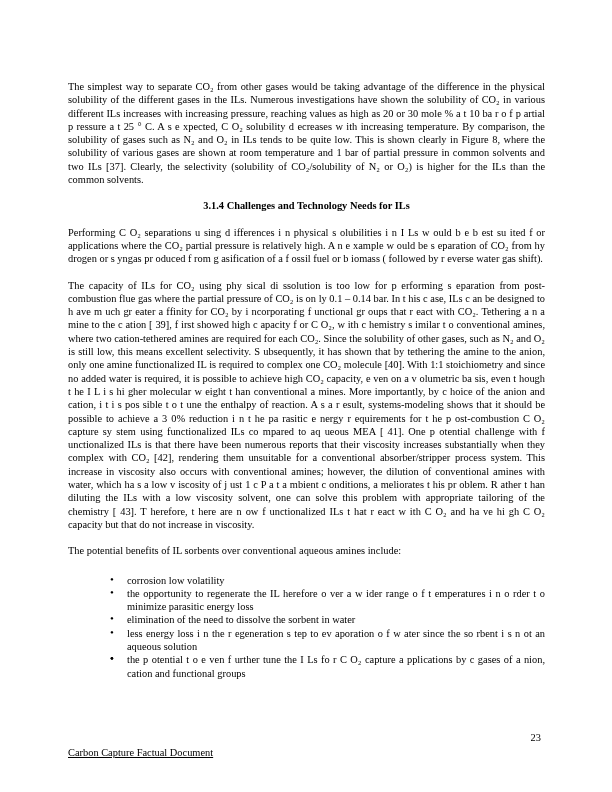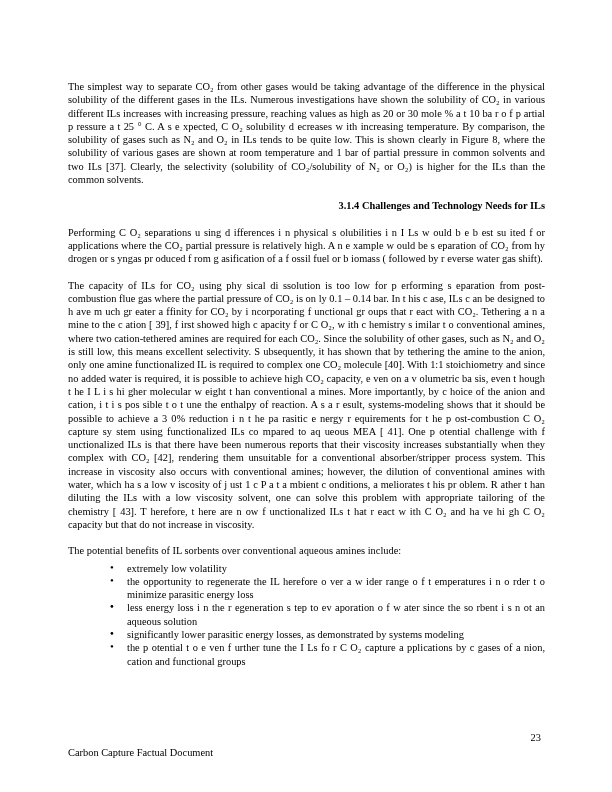--- a/index.html
+++ b/index.html
@@ -23,21 +23,21 @@
     left: 68px;
     top: 80px;
     width: 477px;
     text-align: justify;
   }
   .content p {
     margin: 0 0 13px 0;
   }
   .heading {
     font-weight: bold;
-    text-align: right;
+    text-align: center;
     margin: 0 0 13px 0;
     font-size: 10.4px;
   }
   ul.benefits {
     margin: 0;
     padding: 0 0 0 59px;
     list-style: none;
   }
   ul.benefits li {
     position: relative;
@@ -54,60 +54,61 @@
     position: absolute;
     top: 731px;
     right: 71px;
     font-size: 10.4px;
   }
   .footer-text {
     position: absolute;
     top: 746px;
     left: 68px;
     font-size: 10.4px;
+    text-decoration: underline;
   }
 </style>
 </head>
 <body>
 
 <div class="page">
   <div class="content">
 
     <p>The simplest way to separate CO₂ from other gases would be taking advantage of the difference in the physical solubility of the different gases in the ILs.  Numerous investigations have shown the solubility of CO₂ in various different ILs increases with increasing pressure, reaching values as high as 20 or 30 mole % a t 10 ba r o f p artial p ressure a t 25 ° C.  A s e xpected, C O₂ solubility d ecreases w ith increasing temperature.  By comparison, the solubility of gases such as N₂ and O₂ in ILs tends to be quite low.  This is shown clearly in Figure 8, where the solubility of various gases are shown at room temperature and 1 bar of partial pressure in common solvents and two ILs [37]. Clearly, the selectivity (solubility of CO₂/solubility of N₂ or O₂) is higher for the ILs than the common solvents.</p>
 
     <div class="heading">3.1.4 Challenges and Technology Needs for ILs</div>
 
     <p>Performing C O₂ separations u sing d ifferences i n physical s olubilities i n I Ls w ould b e b est su ited f or applications where the CO₂ partial pressure is relatively high.  A n e xample w ould be s eparation of CO₂ from hy drogen or s yngas pr oduced f rom g asification of a f ossil fuel or b iomass ( followed by r everse water gas shift).</p>
 
     <p>The capacity of ILs for CO₂ using phy sical di ssolution is too low for p erforming s eparation from post-combustion flue gas where the partial pressure of CO₂ is on ly 0.1 – 0.14 bar.  In t his c ase, ILs c an be designed to h ave m uch gr eater a ffinity for CO₂ by i ncorporating f unctional gr oups that r eact with CO₂. Tethering a n a mine to the c ation [ 39], f irst showed high c apacity f or C O₂, w ith c hemistry s imilar t o conventional amines, where two cation-tethered amines are required for each CO₂.  Since the solubility of other gases, such as N₂ and O₂ is still low, this means excellent selectivity.  S ubsequently, it has shown that by tethering the amine to the anion, only one amine functionalized IL is required to complex one CO₂ molecule [40].  With 1:1 stoichiometry and since no added water is required, it is possible to achieve high CO₂ capacity, e ven on a v olumetric ba sis, even t hough t he I L i s hi gher molecular w eight t han conventional a mines.  More importantly, by c hoice of the anion and cation, i t i s pos sible t o t une the enthalpy of reaction.  A s a r esult, systems-modeling shows that it should be possible to achieve a 3 0% reduction i n t he pa rasitic e nergy r equirements for t he p ost-combustion C O₂ capture sy stem using functionalized ILs co mpared to aq ueous MEA [ 41]. One p otential challenge with f unctionalized ILs is that there have been numerous reports that their viscosity increases substantially when they complex with CO₂ [42], rendering them unsuitable for a conventional absorber/stripper process system.  This increase in viscosity also occurs with conventional amines; however, the dilution of conventional amines with water, which ha s a low v iscosity of j ust 1 c P a t a mbient c onditions, a meliorates t his pr oblem.  R ather t han diluting the ILs with a low viscosity solvent, one can solve this problem with appropriate tailoring of the chemistry [ 43]. T herefore, t here are n ow f unctionalized ILs t hat r eact w ith C O₂ and ha ve hi gh C O₂ capacity but that do not increase in viscosity.</p>
 
-    <p style="margin-bottom:4px;">The potential benefits of IL sorbents over conventional aqueous amines include:</p>
+    <p style="margin-bottom:16px;">The potential benefits of IL sorbents over conventional aqueous amines include:</p>
 
     <ul class="benefits">
       <li>
         <span class="bullet-dot">•</span>
-        <span>extremely low volatility</span>
+        <span>corrosion low volatility</span>
       </li>
       <li>
         <span class="bullet-dot">•</span>
         <span>the opportunity to regenerate the IL herefore o ver a w ider range o f t emperatures i n o rder t o minimize parasitic energy loss</span>
       </li>
       <li>
         <span class="bullet-dot">•</span>
+        <span>elimination of the need to dissolve the sorbent in water</span>
       </li>
       <li>
         <span class="bullet-dot">•</span>
         <span>less energy loss i n the r egeneration s tep to ev aporation o f w ater since the so rbent i s n ot an aqueous solution</span>
       </li>
       <li>
         <span class="bullet-dot">•</span>
       </li>
       <li>
         <span class="bullet-dot">•</span>
-        <span>significantly lower parasitic energy losses, as demonstrated by systems modeling</span>
       </li>
       <li>
         <span class="bullet-dot">•</span>
         <span>the p otential t o e ven f urther tune the I Ls fo r C O₂ capture a pplications by c gases of a nion, cation and functional groups</span>
       </li>
     </ul>
 
   </div>
 
   <div class="page-number">23</div>

